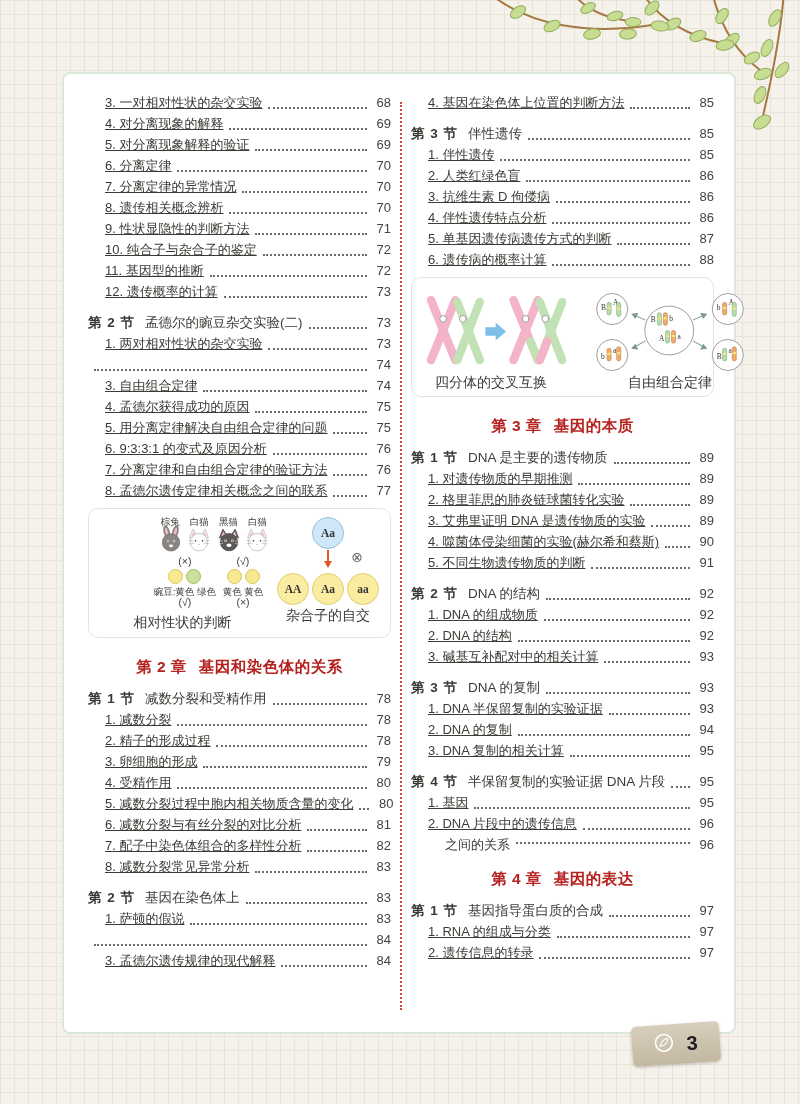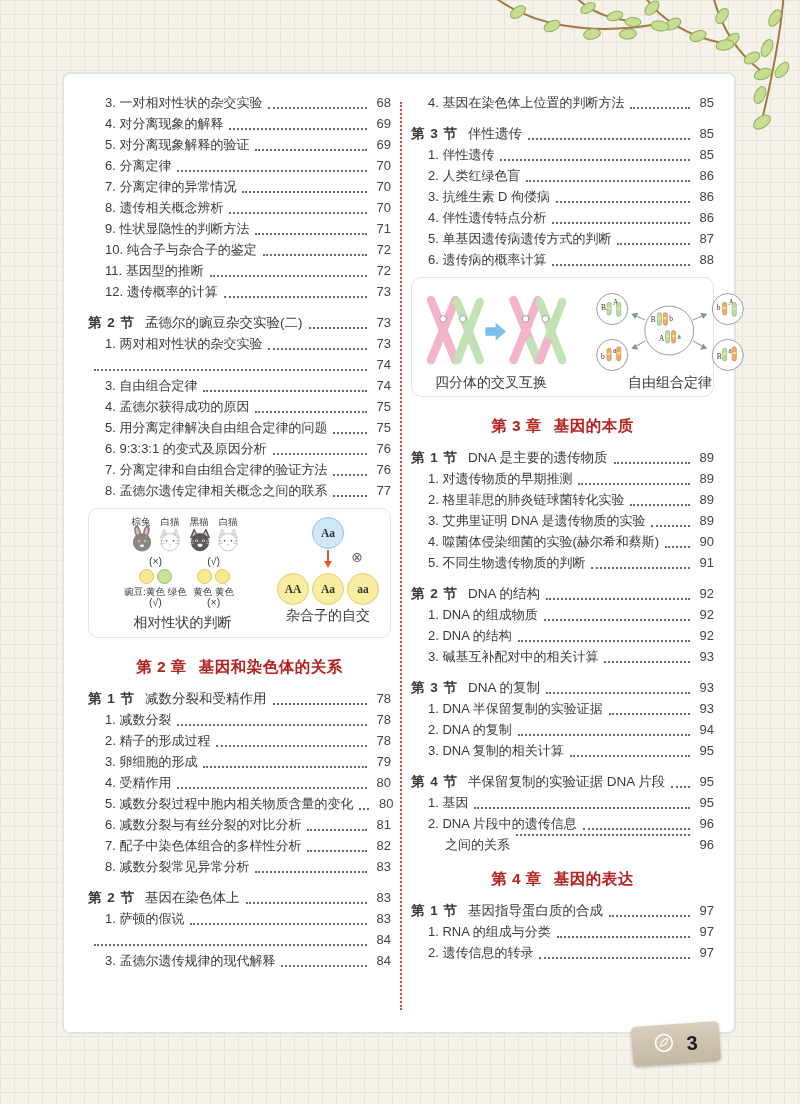--- a/index.html
+++ b/index.html
@@ -21,39 +21,39 @@
   .col{width:303px;display:flex;flex-direction:column;}
   .col-left{margin-right:10px;}
   .col-right{margin-left:10px;}
   .divider{
     position:absolute;left:336px;top:28px;bottom:22px;width:0;
     border-left:2px dotted #d6453c;
   }
   
   .toc-row{display:flex;align-items:flex-end;line-height:21px;height:21px;
     color:#3d3b36;font-size:13px;white-space:nowrap;}
-  .row-item .t{padding-left:17px;}
+  .row-item .t{padding-left:17px;text-decoration:underline;}
   .leader{flex:1;border-bottom:2px dotted #6f6b64;margin:0 4px 4px 6px;min-width:10px;}
   .pnum{color:#434343;font-size:13px;min-width:20px;text-align:right;}
   .row-section{margin-top:10px;font-size:13.5px;}
   .sec-label{font-weight:600;margin-right:10px;letter-spacing:1px;color:#3a3832;}
   .row-chapter{display:flex;justify-content:center;align-items:center;height:22px;
     margin:13px 0 9px 0;color:#b5221f;font-weight:bold;font-size:15.5px;letter-spacing:.5px;}
   .chap-label{margin-right:12px;}
   .row-itemwrap{height:auto;display:block;}
   .row-itemwrap .l1{display:block;padding-left:17px;line-height:21px;}
-  .row-itemwrap .l2{display:flex;align-items:flex-start;padding-left:34px;line-height:21px;}
+  .row-itemwrap .l2{display:flex;align-items:center;padding-left:34px;line-height:21px;}
   
   .figbox{border:1.5px solid #e3e3e0;border-radius:10px;background:#fff;
     margin:7px 0 5px 0;display:flex;box-sizing:border-box;}
   .fig-caption{text-align:center;font-size:14px;color:#3d3b36;margin-top:2px;}
   
   .fig1{height:130px;padding:7px 4px 5px 6px;}
   .fig1-left{flex:1;display:flex;flex-direction:column;}
-  .pairs{display:flex;justify-content:center;flex:1;}
+  .pairs{display:flex;justify-content:flex-end;flex:1;}
   .pair{display:flex;flex-direction:column;align-items:center;}
   .pair-labels{font-size:9.5px;color:#3d3b36;display:flex;gap:10px;}
   .pair-icons{display:flex;gap:2px;align-items:flex-end;height:27px;}
   .mark{font-size:10.5px;color:#3d3b36;line-height:11px;}
   .seeds{display:flex;gap:3px;margin:2px 0;}
   .seed{width:13px;height:13px;border-radius:50%;}
   .seed-yellow{background:#f6e990;border:1px solid #d9c75e;}
   .seed-green{background:#cde09a;border:1px solid #a3b964;}
   .seed-label{font-size:9.5px;color:#3d3b36;line-height:11px;}
   .fig1-right{width:116px;position:relative;display:flex;flex-direction:column;align-items:center;padding-top:1px;}

